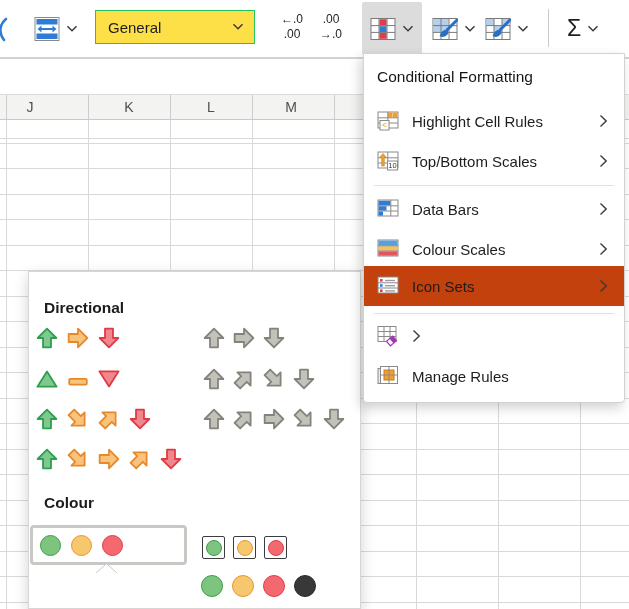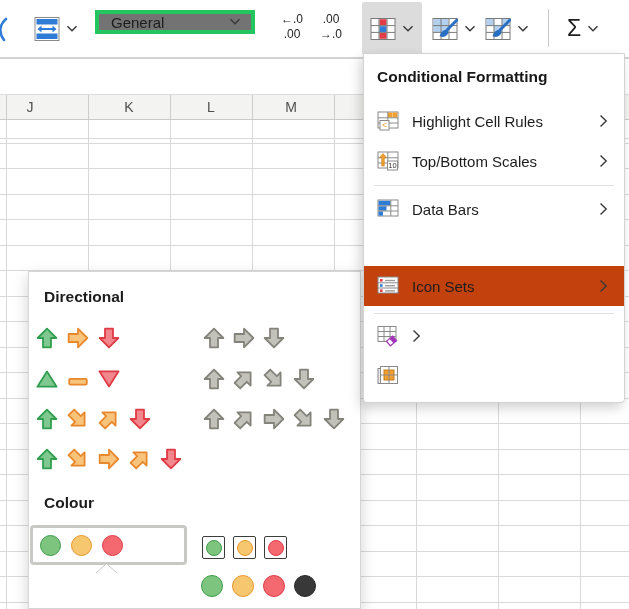--- a/index.html
+++ b/index.html
@@ -2,22 +2,22 @@
 <html><head>
 <meta charset="utf-8">
 <style>
   html,body{margin:0;padding:0;background:#fff;}
   #app{position:relative;width:629px;height:609px;overflow:hidden;
        font-family:"Liberation Sans",sans-serif;background:#fff;}
   
   .toolbar{position:absolute;left:0;top:0;width:629px;height:57px;background:#fff;
            border-bottom:2px solid #d2d2d2;z-index:2;}
   .tb-abs{position:absolute;}
-  .combo{position:absolute;left:95px;top:10px;width:160px;height:24px;border:4px solid #22c55e;
-         background:#737373;display:flex;align-items:center;box-sizing:border-box;}
+  .combo{position:absolute;left:95px;top:10px;width:160px;height:34px;border:1px solid #22c55e;
+         background:#fde047;display:flex;align-items:center;box-sizing:border-box;}
   .combo .lbl{flex:1;padding-left:12px;font-size:15px;color:#1d1d1d;}
   .combo .chev{padding-right:10px;display:flex;}
   .decbtn{position:absolute;top:12px;font-size:12px;line-height:1.25;color:#1f1f1f;
           text-align:center;white-space:pre;}
   .pressed{position:absolute;left:362px;top:2px;width:60px;height:53px;background:#dcdcdc;
            border-radius:2px;display:flex;align-items:center;justify-content:center;gap:6px;}
   .tbbtn{position:absolute;top:2px;height:53px;display:flex;align-items:center;justify-content:center;gap:6px;}
   .vsep{position:absolute;left:548px;top:9px;width:1px;height:38px;background:#c9c9c9;}
   .sigma{font-size:23px;color:#1f1f1f;}
   
@@ -28,21 +28,21 @@
   .colheader span{position:absolute;top:4px;width:40px;text-align:center;font-size:14px;color:#4f4f4f;}
   .grid{position:absolute;left:0;top:120px;width:629px;height:489px;background:#fff;z-index:0;
         background-image:
           repeating-linear-gradient(to right,#d9d9d9 0 1px,transparent 1px 82px),
           repeating-linear-gradient(to bottom,#d9d9d9 0 1px,transparent 1px 25.5px);
         background-position:6px 0,0 23px;}
   
   .menu{position:absolute;left:363px;top:53px;width:262px;height:350px;background:#fff;
         border:1px solid #d2d2d2;border-radius:0 0 4px 4px;box-sizing:border-box;
         box-shadow:-3px 5px 12px rgba(0,0,0,.18);z-index:6;}
-  .mtitle{position:absolute;left:13px;top:14px;font-size:15.5px;font-weight:700;color:#171717;}
+  .mtitle{position:absolute;left:13px;top:14px;font-size:15.5px;font-weight:400;color:#171717;}
   .mi{position:absolute;left:0;width:100%;height:40px;display:flex;align-items:center;
       padding:0 16px 0 13px;box-sizing:border-box;}
   .mi.hl{background:#c2410c;}
   .mic{width:22px;height:22px;margin-right:13px;display:flex;align-items:center;justify-content:center;}
   .mil{flex:1;font-size:15px;color:#1d1d1d;}
   .mch{display:flex;}
   .msep{position:absolute;left:10px;right:10px;height:1px;background:#e1e1e1;}
   
   .submenu{position:absolute;left:28px;top:271px;width:333px;height:338px;background:#fff;
            border:1px solid #d6d6d6;box-sizing:border-box;box-shadow:0 5px 14px rgba(0,0,0,.18);z-index:5;}
@@ -244,20 +244,38 @@
         </svg>
       </span>
       <span class="mil">Data Bars</span>
       <span class="mch">
         <svg width="9" height="14" viewBox="0 0 9 14">
             <path d="M1.5 1.5 L7.2 7 L1.5 12.5" fill="none" stroke="#3a3a3a" stroke-width="1.4"></path>
           </svg>
       </span>
     </div>
 
+    <div class="mi" style="top:175px">
+      <span class="mic">
+        <svg width="22" height="22" viewBox="0 0 22 22">
+          <rect x="1" y="2" width="20" height="16" fill="#fff" stroke="#8a8a8a"></rect>
+          <rect x="1.5" y="2.6" width="19" height="5" fill="#56a0e0"></rect>
+          <rect x="1.5" y="8.1" width="19" height="4.7" fill="#f6bf62"></rect>
+          <rect x="1.5" y="13.3" width="19" height="4.3" fill="#e5545c"></rect>
+          <line x1="1" y1="7.8" x2="21" y2="7.8" stroke="#8a8a8a"></line>
+          <line x1="1" y1="13" x2="21" y2="13" stroke="#8a8a8a"></line>
+        </svg>
+      </span>
+      <span class="mil">Colour Scales</span>
+      <span class="mch">
+        <svg width="9" height="14" viewBox="0 0 9 14">
+            <path d="M1.5 1.5 L7.2 7 L1.5 12.5" fill="none" stroke="#3a3a3a" stroke-width="1.4"></path>
+          </svg>
+      </span>
+    </div>
 
     <div class="mi hl" style="top:212px">
       <span class="mic">
         <svg width="22" height="22" viewBox="0 0 22 22">
           <rect x="1" y="2" width="20" height="16" fill="#fff" stroke="#8a8a8a"></rect>
           <line x1="1" y1="7.8" x2="21" y2="7.8" stroke="#8a8a8a"></line>
           <line x1="1" y1="13" x2="21" y2="13" stroke="#8a8a8a"></line>
           <rect x="3" y="4" width="2.6" height="2.6" fill="#e23c46"></rect>
             <rect x="8" y="4.8" width="10" height="1.4" fill="#9b9b9b"></rect>
           <rect x="3" y="9.2" width="2.6" height="2.6" fill="#2f7cd6"></rect>
@@ -300,25 +318,26 @@
     <div class="mi" style="top:302px">
       <span class="mic">
         <svg width="22" height="22" viewBox="0 0 22 22">
           <rect x="1" y="3.5" width="16" height="15" fill="#e9e9e9" stroke="#8a8a8a"></rect>
           <rect x="3.5" y="1.5" width="17" height="17" fill="#fff" stroke="#8a8a8a"></rect>
           <rect x="7" y="5" width="10" height="10" fill="#f0a030" stroke="#c77d1c"></rect>
           <line x1="3.5" y1="10" x2="20.5" y2="10" stroke="#8a8a8a"></line>
           <line x1="12" y1="1.5" x2="12" y2="18.5" stroke="#8a8a8a"></line>
         </svg>
       </span>
+      <span class="mil">Manage Rules</span>
     </div>
   </div>
 
   <div class="submenu">
-    <div class="sectitle" style="top:16px">Directional</div>
+    <div class="sectitle" style="top:27px">Directional</div>
 
     <div class="isrow" style="top:55px;left:7px">
       <svg class="big22" viewBox="0 0 16 16">
           <use href="#arrP" class="gl st-green"></use>
         </svg>
       <svg class="big22" viewBox="0 0 16 16">
           <use href="#arrP" class="gl st-orange" transform="rotate(90 8 8)"></use>
         </svg>
       <svg class="big22" viewBox="0 0 16 16">
           <use href="#arrP" class="gl st-red" transform="rotate(180 8 8)"></use>

